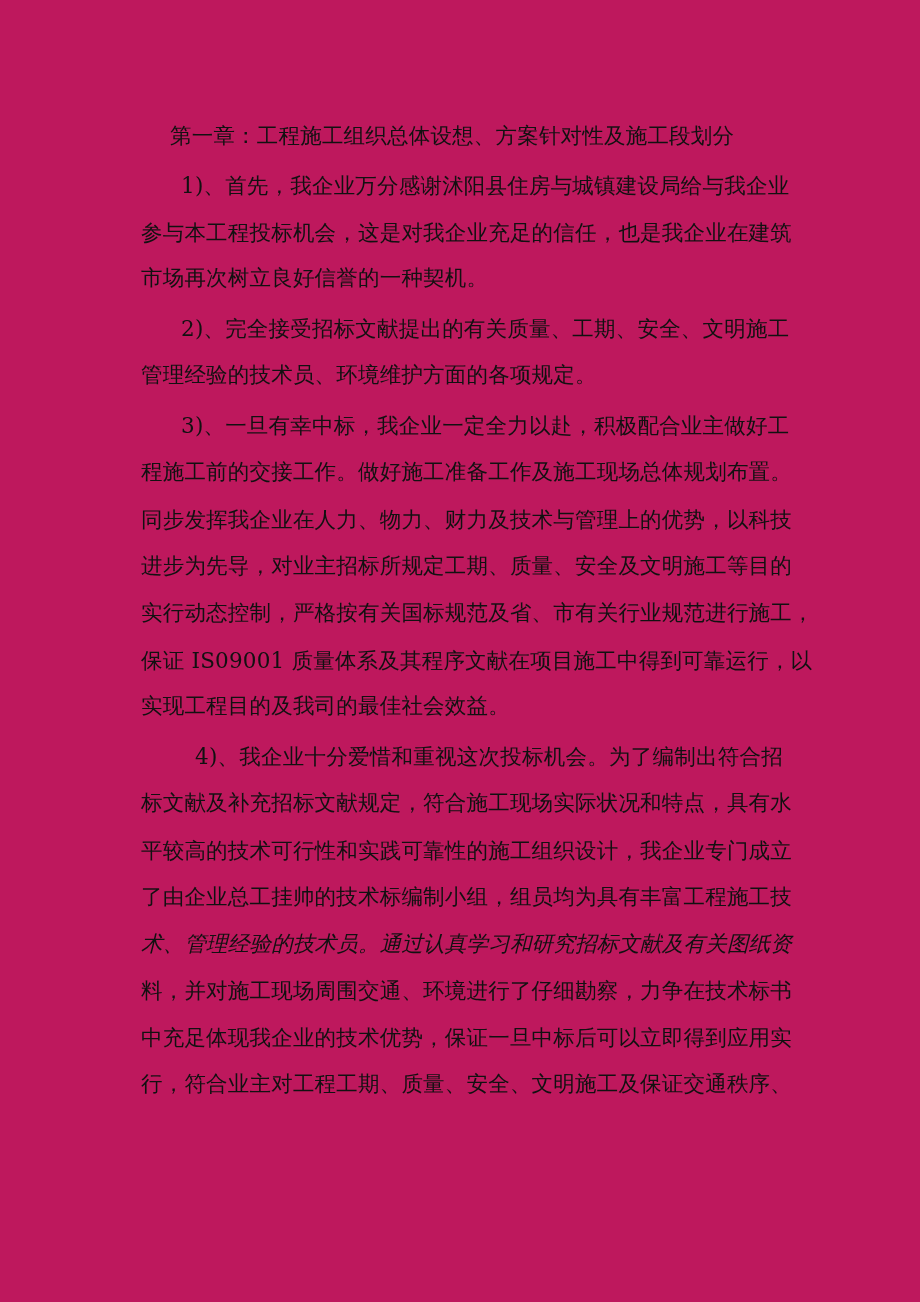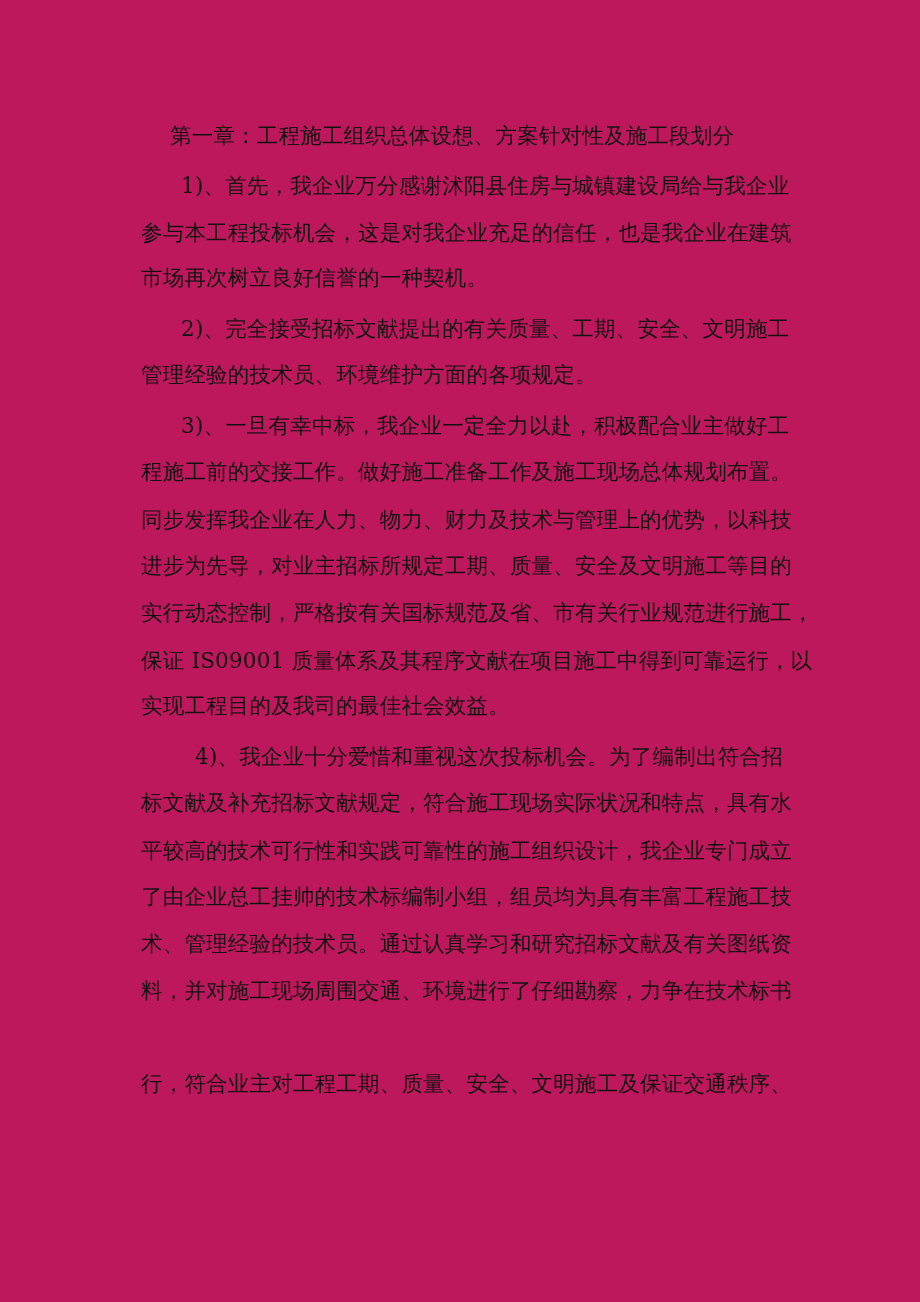--- a/index.html
+++ b/index.html
@@ -64,17 +64,18 @@
   <div class="line" style="top:457px;">程施工前的交接工作。做好施工准备工作及施工现场总体规划布置。</div>
   <div class="line" style="top:598px;">实行动态控制，严格按有关国标规范及省、市有关行业规范进行施工，</div>
   <div class="line" style="top:551px;">进步为先导，对业主招标所规定工期、质量、安全及文明施工等目的</div>
   <div class="line" style="top:646px;">保证 IS09001 质量体系及其程序文献在项目施工中得到可靠运行，以</div>
   <div class="line last" style="top:691px;">实现工程目的及我司的最佳社会效益。</div>
 
   <div class="line ind2" style="top:742px;">4)、我企业十分爱惜和重视这次投标机会。为了编制出符合招</div>
   <div class="line" style="top:788px;">标文献及补充招标文献规定，符合施工现场实际状况和特点，具有水</div>
   <div class="line" style="top:836px;">平较高的技术可行性和实践可靠性的施工组织设计，我企业专门成立</div>
   <div class="line" style="top:882px;">了由企业总工挂帅的技术标编制小组，组员均为具有丰富工程施工技</div>
-  <div class="line" style="top:929px;">术、管理经验的技术员。通过认真学习和研究招标文献及有关图纸资</div>
+  <div class="line" style="top:929px;font-style:italic;">术、管理经验的技术员。通过认真学习和研究招标文献及有关图纸资</div>
   <div class="line" style="top:976px;">料，并对施工现场周围交通、环境进行了仔细勘察，力争在技术标书</div>
+  <div class="line" style="top:1023px;">中充足体现我企业的技术优势，保证一旦中标后可以立即得到应用实</div>
   <div class="line" style="top:1069px;">行，符合业主对工程工期、质量、安全、文明施工及保证交通秩序、</div>
 
 </div>
 
 </body></html>

